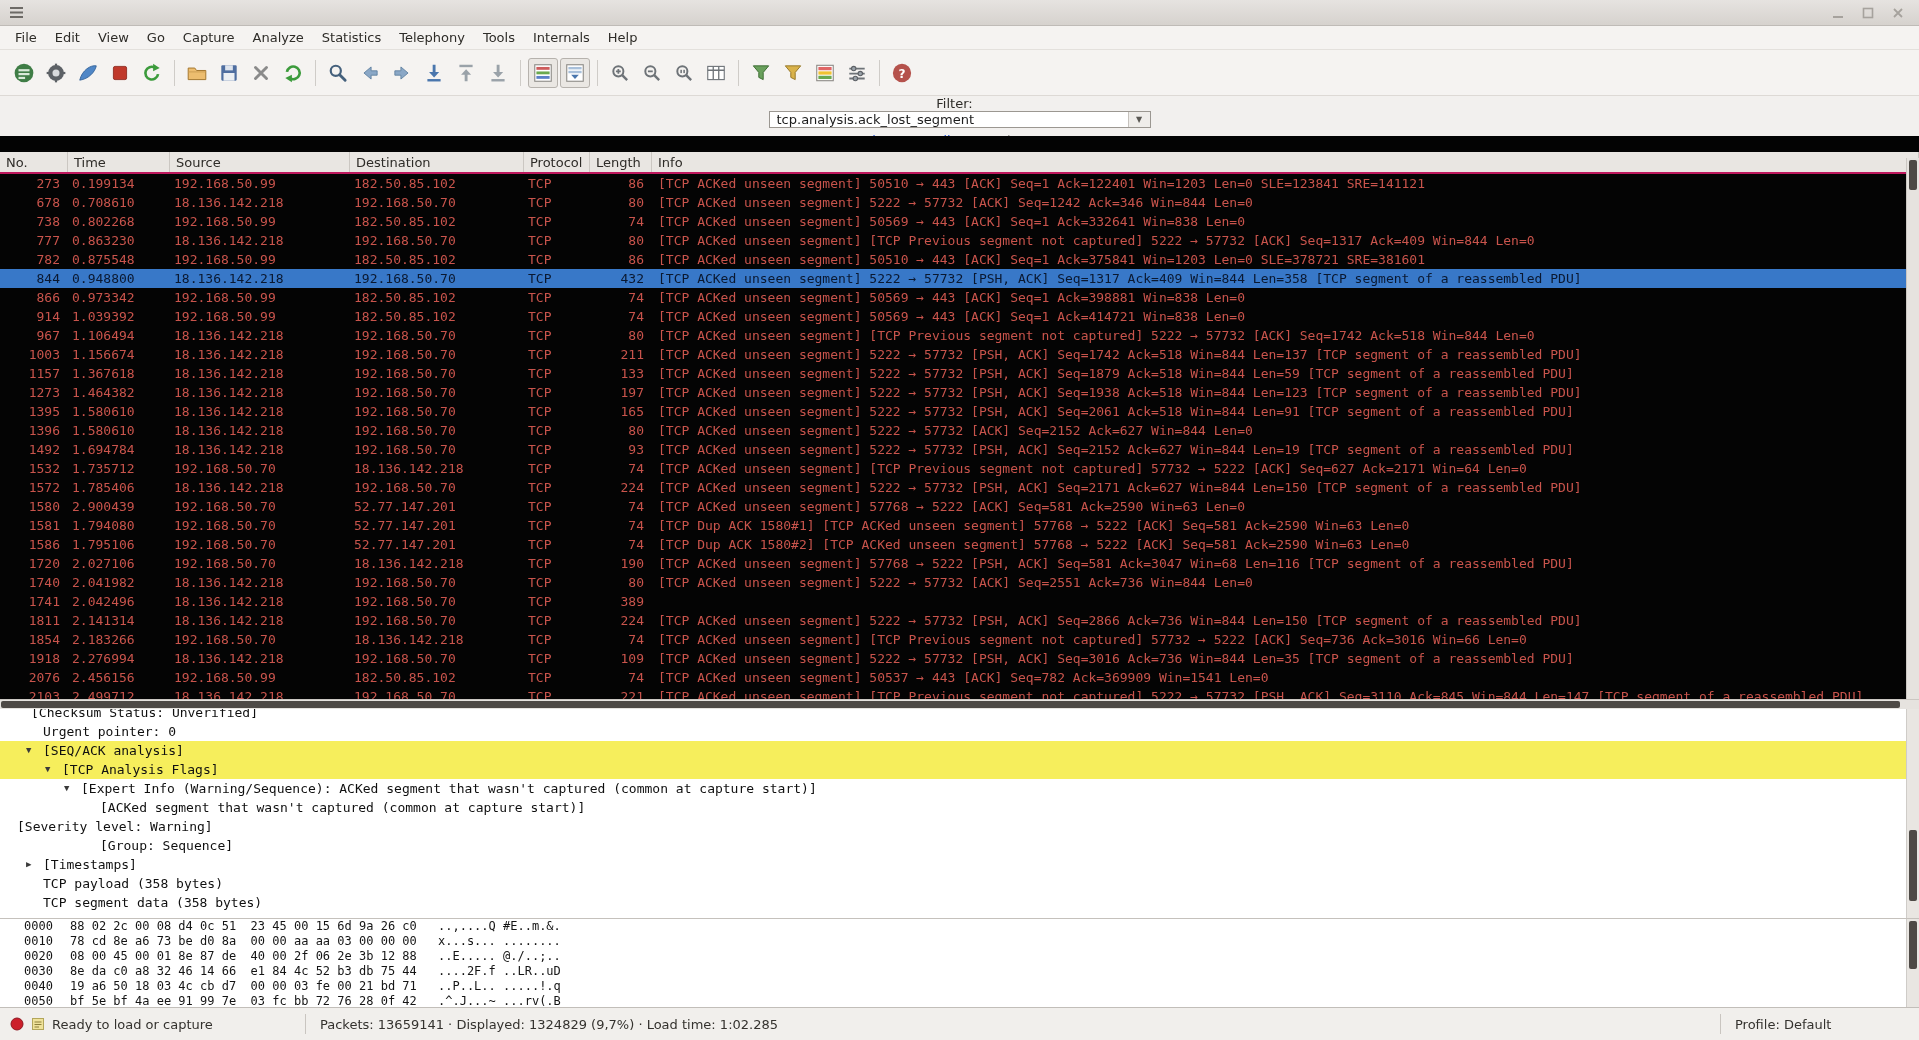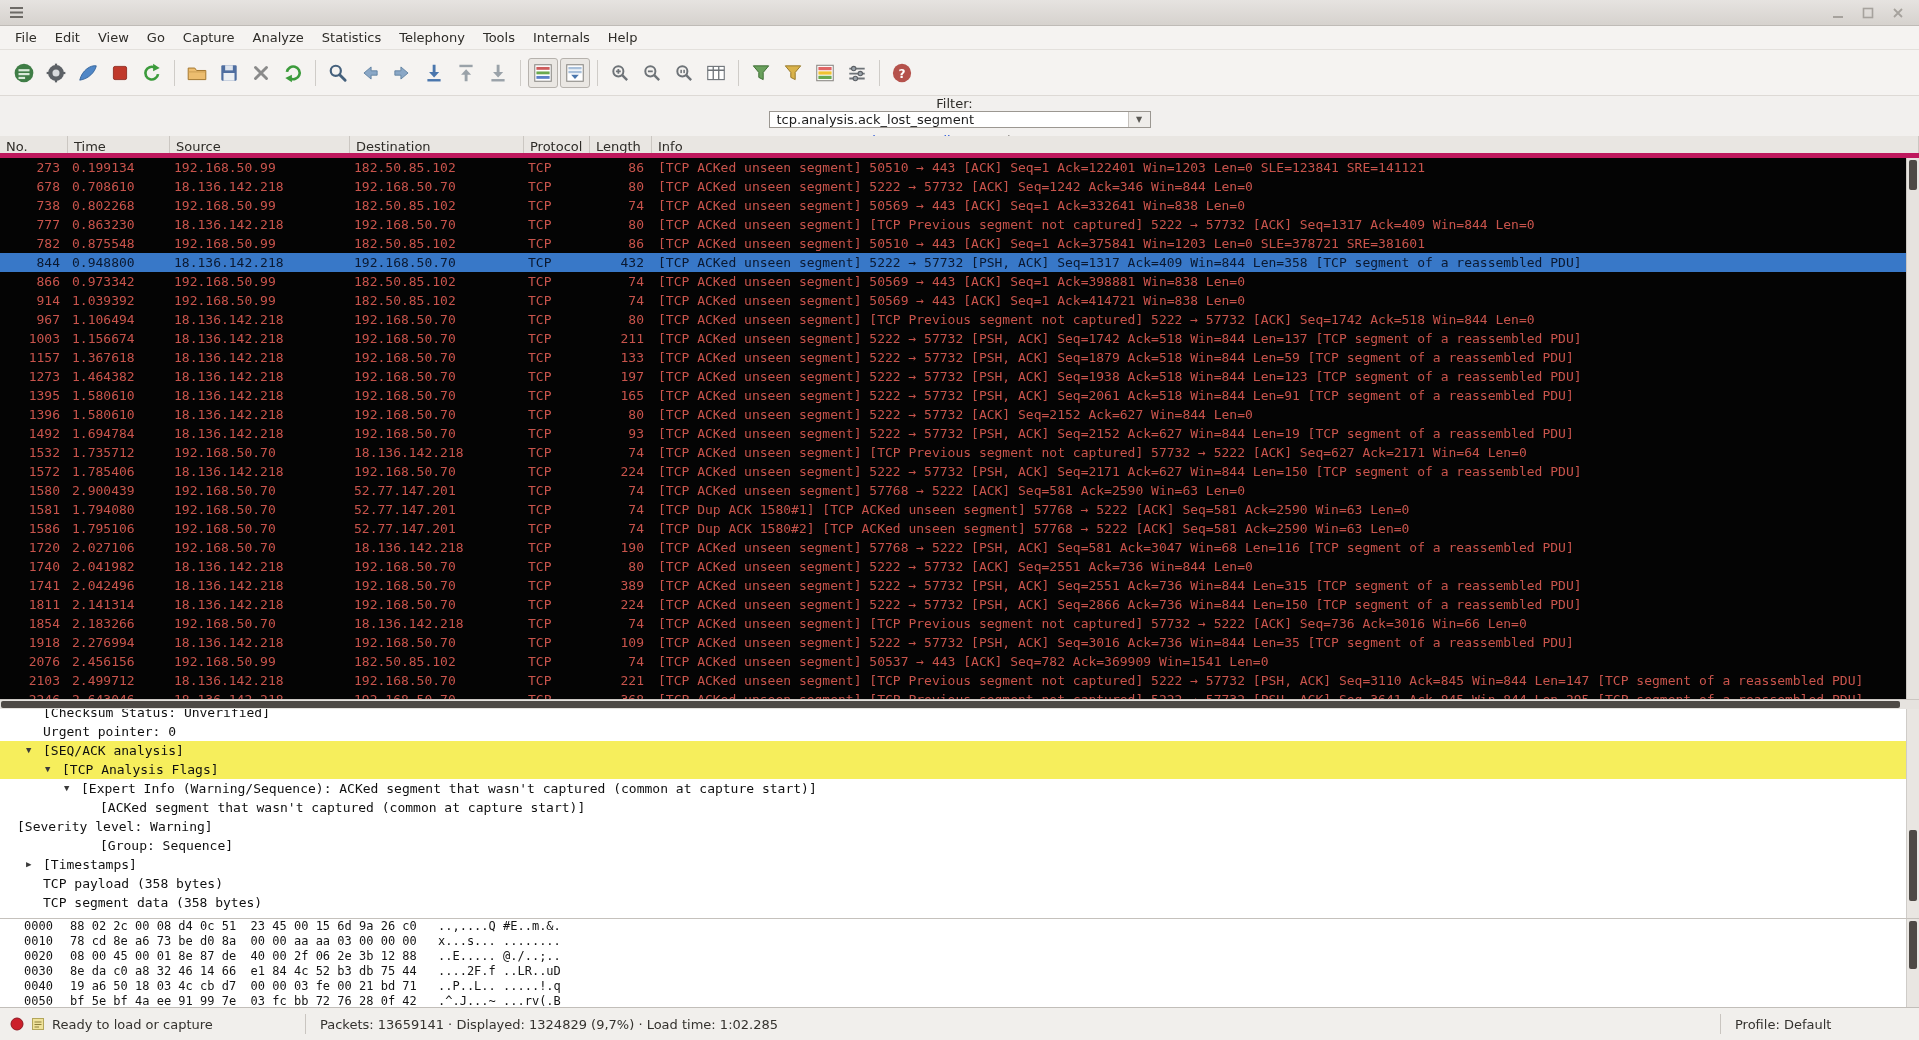--- a/index.html
+++ b/index.html
@@ -38,21 +38,21 @@
     font:13px "DejaVu Sans","Liberation Sans",sans-serif; background:transparent; color:#1c1c1c; }
   .filter-combo-btn { width:22px; border-left:1px solid #c6c2bd; display:flex;
     align-items:center; justify-content:center; color:#5a5853; font-size:8px; background:#efedea; }
   .filter-buttons { display:flex; align-items:center; margin-left:26px; }
   .filter-btn { padding:5px 10px; margin-right:6px; color:#1d4ed8; border-radius:3px; }
   .filter-btn.dim { color:#8d8a84; }
 
   
   .packet-pane { position:relative; display:flex; flex-direction:column; height:573px; background:#030303; }
   .cols { display:grid; grid-template-columns:68px 102px 180px 174px 66px 62px 1fr; }
-  .pl-header { height:22px; background:#e9e6e2; border-bottom:5px solid #be185d; color:#2e2c28; }
+  .pl-header { height:22px; background:#e9e6e2; border-bottom:2px solid #be185d; color:#2e2c28;margin-top:16px; }
   .hcell { padding:0 6px; line-height:21px; border-right:1px solid #cbc7c2;
     overflow:hidden; white-space:nowrap; font-size:13px; }
   .pl-body { flex:1; overflow:hidden; }
   .prow { height:19px; line-height:19px; color:#c9544c; background:#040404; white-space:nowrap; }
   .prow.selected { background:#3878c8; color:#0a1830; }
   .cell { overflow:hidden; padding:0 4px; font-family:"DejaVu Sans Mono","Liberation Mono",monospace; font-size:13px; }
   .c-no  { text-align:right; padding-right:8px; }
   .c-len { text-align:right; padding-right:8px; }
   .c-info{ padding-left:6px; }
 
@@ -542,21 +542,20 @@
         <span class="cell c-len">80</span>
         <span class="cell c-info">[TCP ACKed unseen segment] 5222 → 57732 [ACK] Seq=2551 Ack=736 Win=844 Len=0</span>
       </div>
       <div class="prow cols">
         <span class="cell c-no">1741</span>
         <span class="cell c-time">2.042496</span>
         <span class="cell c-src">18.136.142.218</span>
         <span class="cell c-dst">192.168.50.70</span>
         <span class="cell c-proto">TCP</span>
         <span class="cell c-len">389</span>
-        <span class="cell c-info">[TCP ACKed unseen segment] 5222 → 57732 [PSH, ACK] Seq=2551 Ack=736 Win=844 Len=315 [TCP segment of a reassembled PDU]</span>
       </div>
       <div class="prow cols">
         <span class="cell c-no">1811</span>
         <span class="cell c-time">2.141314</span>
         <span class="cell c-src">18.136.142.218</span>
         <span class="cell c-dst">192.168.50.70</span>
         <span class="cell c-proto">TCP</span>
         <span class="cell c-len">224</span>
         <span class="cell c-info">[TCP ACKed unseen segment] 5222 → 57732 [PSH, ACK] Seq=2866 Ack=736 Win=844 Len=150 [TCP segment of a reassembled PDU]</span>
       </div>
@@ -609,21 +608,21 @@
   <div class="pl-hscroll">
       <div class="thumb"></div>
     </div>
   <div class="pl-vscroll">
       <div class="thumb"></div>
     </div>
 </div>
 
 <div class="details-pane">
   <div class="details-rows">
-      <div class="drow" style="padding-left: 26px; align-items: flex-end;">
+      <div class="drow" style="padding-left: 14px; align-items: flex-end;">
         <span class="dexp"></span>
         <span>[Checksum Status: Unverified]</span>
       </div>
       <div class="drow" style="padding-left: 26px;">
         <span class="dexp"></span>
         <span>Urgent pointer: 0</span>
       </div>
       <div class="drow hl" style="padding-left: 26px;">
         <span class="dexp">▼</span>
         <span>[SEQ/ACK analysis]</span>

